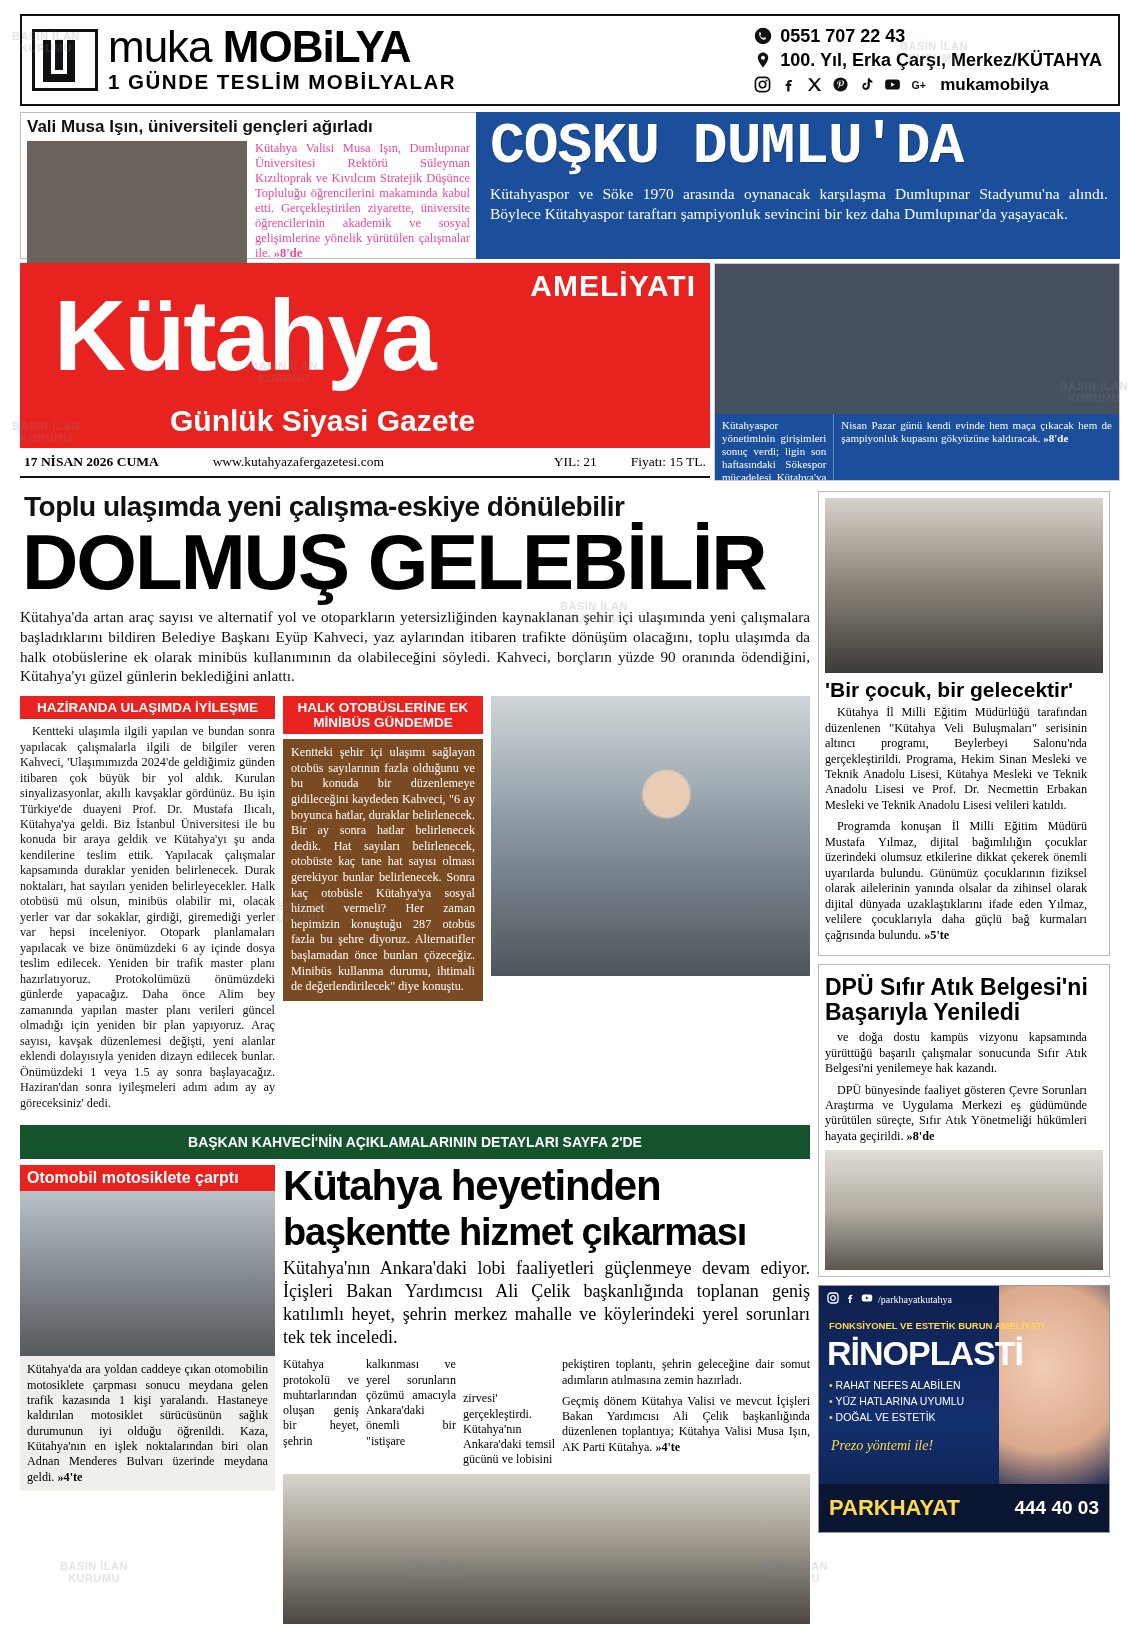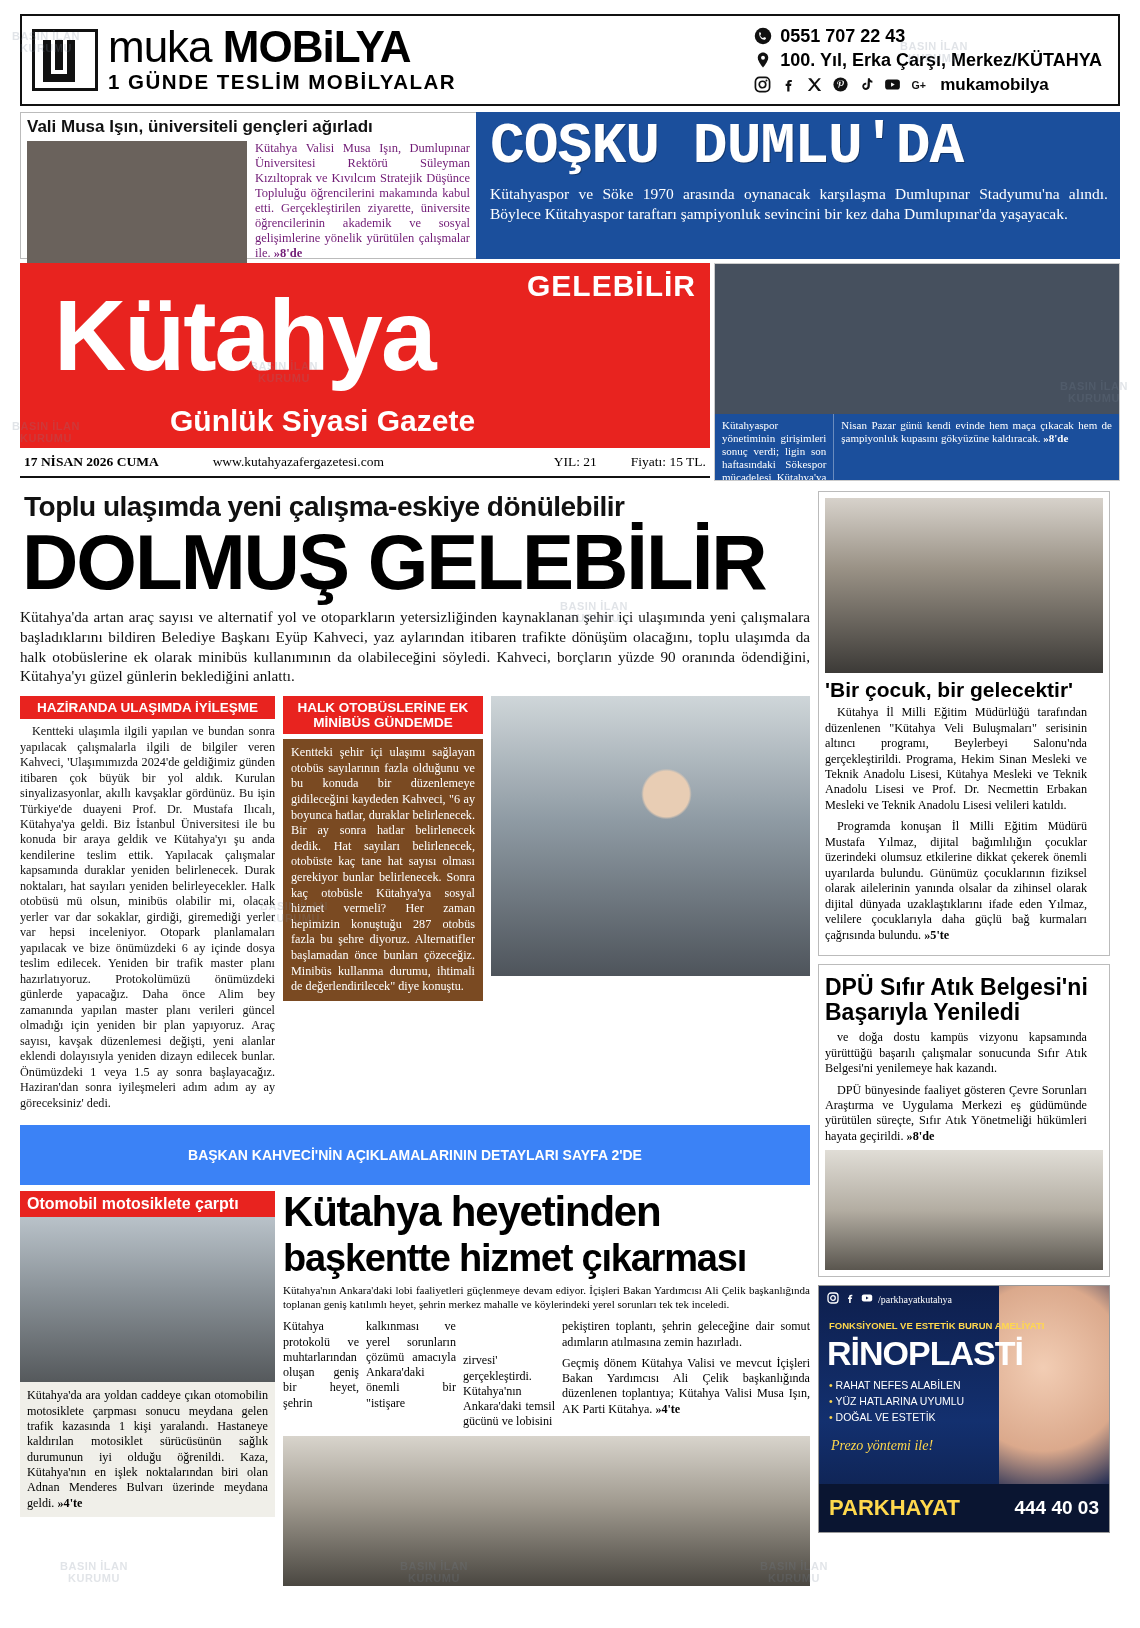--- a/index.html
+++ b/index.html
@@ -71,21 +71,21 @@
     width:456px; border:1px solid #bbb; border-right:none; padding:4px 6px 4px 6px; position:relative;
   }
   .vali h3 {
     margin:0 0 4px 0; font-family:"Liberation Sans", sans-serif; font-weight:700;
     font-size:17px; color:#111;
   }
   .vali .body { display:flex; gap:8px; }
   .vali .ph {
     width:220px; height:125px; flex:0 0 auto; background:#6a625c; position:relative; overflow:hidden;
   }
-  .vali .txt { font-size:12.5px; line-height:1.2; text-align:justify; color:#701a75; }
+  .vali .txt { font-size:12.5px; line-height:1.2; text-align:justify; color:#ec4899; }
   .cosku {
     flex:1; background:#1b4f9c; color:#fff; padding:6px 12px 8px 14px; position:relative;
   }
   .cosku h1 {
     margin:0; font-family:Liberation Mono, monospace; font-weight:700;
     font-size:58px; letter-spacing:-1px; line-height:1; text-shadow:1px 1px 0 rgba(0,0,0,.3);
   }
   .cosku p {
     margin:8px 0 0 0; font-size:15.5px; line-height:1.28; text-align:justify;
   }
@@ -151,28 +151,28 @@
   .bodytext { font-size:12.2px; line-height:1.27; text-align:justify; color:#111; }
   .bodytext p { margin:0 0 6px 0; text-indent:12px; }
 
   .brownbox {
     background:#7a4a22; color:#fff; padding:6px 8px; font-size:12.2px;
     line-height:1.28; text-align:justify;
   }
   .photoC { height:280px; background:#5b5f52; position:relative; overflow:hidden; }
 
   .fullred {
-    background:#3b82f6; color:#fff; font-family:"Liberation Sans", sans-serif; font-weight:700;
-    font-size:14px; text-align:center; padding:22px; margin:8px 0 6px 0;
+    background:#14532d; color:#fff; font-family:"Liberation Sans", sans-serif; font-weight:700;
+    font-size:14px; text-align:center; padding:9px; margin:8px 0 6px 0;
   }
   .h2 {
     font-family:"Liberation Sans", sans-serif; font-weight:700; font-size:42px;
     line-height:1.0; letter-spacing:-1.2px; margin:0 0 6px 0;
   }
-  .spot2 { font-size:11px; line-height:1.28; text-align:justify; margin:0 0 8px 0; }
+  .spot2 { font-size:18px; line-height:1.28; text-align:justify; margin:0 0 8px 0; }
 
   .acc-title {
     background:#e8231f; color:#fff; font-family:"Liberation Sans", sans-serif; font-weight:700;
     font-size:16px; padding:4px 7px;
   }
   .acc-photo { height:165px; background:#8d8f8a; position:relative; overflow:hidden; }
   .acc-text { background:#f0efe9; padding:6px 7px; font-size:12.2px; line-height:1.26; text-align:justify;}
 
   
   .r-photo { height:175px; background:#3e4450; position:relative; overflow:hidden; }
@@ -306,21 +306,21 @@
     </div>
     <div class="cosku">
       <h1>COŞKU DUMLU'DA</h1>
       <p>Kütahyaspor ve Söke 1970 arasında oynanacak karşılaşma Dumlupınar Stadyumu'na alındı. Böylece Kütahyaspor taraftarı şampiyonluk sevincini bir kez daha Dumlupınar'da yaşayacak.</p>
     </div>
   </div>
 
   <div class="masthead">
     <div class="mh-left">
       <div class="mh-logo">
-        <div class="gaz">GELEBİLİR</div>
+        <div class="gaz">AMELİYATI</div>
         <div class="kut">Kütahya</div>
         <div class="sub">Günlük Siyasi Gazete</div>
       </div>
       <div class="mh-bottom">
         <span class="date">17 NİSAN 2026 CUMA</span>
         <span class="url">www.kutahyazafergazetesi.com</span>
         <span class="yil">YIL: 21</span>
         <span>Fiyatı: 15 TL.</span>
       </div>
     </div>

